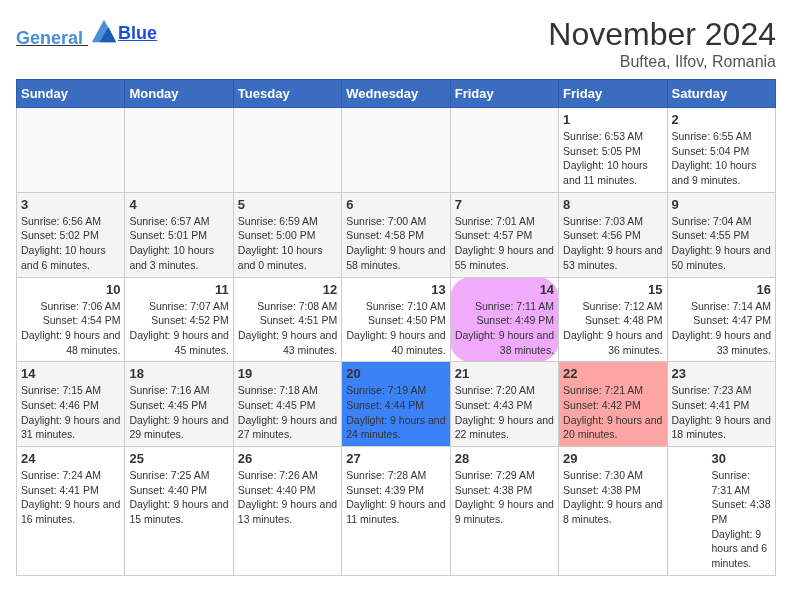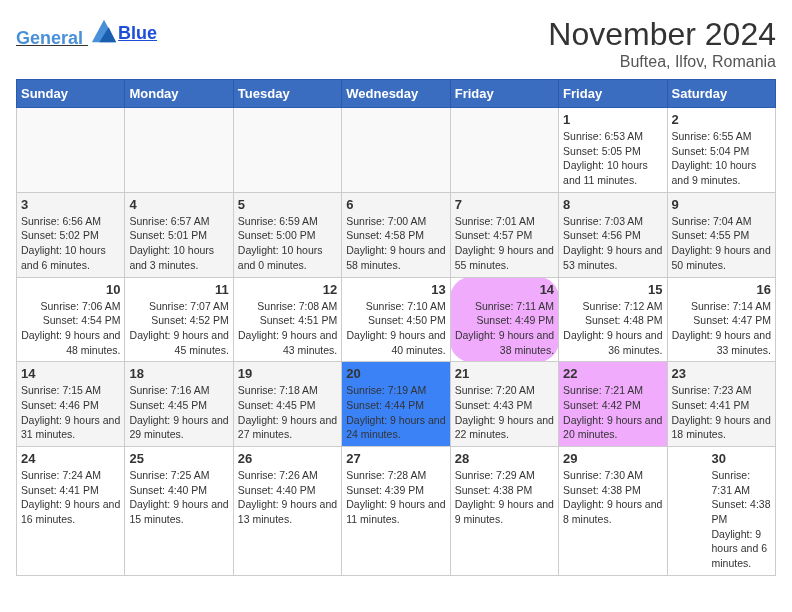--- a/index.html
+++ b/index.html
@@ -219,21 +219,21 @@
           <div class="day-info">Sunrise: 7:18 AM<br>Sunset: 4:45 PM<br>Daylight: 9 hours and 27 minutes.</div>
         </td>
         <td style="background: #3b82f6; margin-top: 32px;">
           <span class="day-num">20</span>
           <div class="day-info">Sunrise: 7:19 AM<br>Sunset: 4:44 PM<br>Daylight: 9 hours and 24 minutes.</div>
         </td>
         <td style="background: rgb(244, 244, 244);">
           <span class="day-num">21</span>
           <div class="day-info">Sunrise: 7:20 AM<br>Sunset: 4:43 PM<br>Daylight: 9 hours and 22 minutes.</div>
         </td>
-        <td style="background: #f0abfc; margin-left: 32px;">
+        <td style="background: #fca5a5; margin-left: 32px;">
           <span class="day-num">22</span>
           <div class="day-info">Sunrise: 7:21 AM<br>Sunset: 4:42 PM<br>Daylight: 9 hours and 20 minutes.</div>
         </td>
         <td style="background: rgb(244, 244, 244);">
           <span class="day-num">23</span>
           <div class="day-info">Sunrise: 7:23 AM<br>Sunset: 4:41 PM<br>Daylight: 9 hours and 18 minutes.</div>
         </td>
       </tr>
       <tr style="background: rgb(255, 255, 255);">
         <td style="background: rgb(255, 255, 255);">

